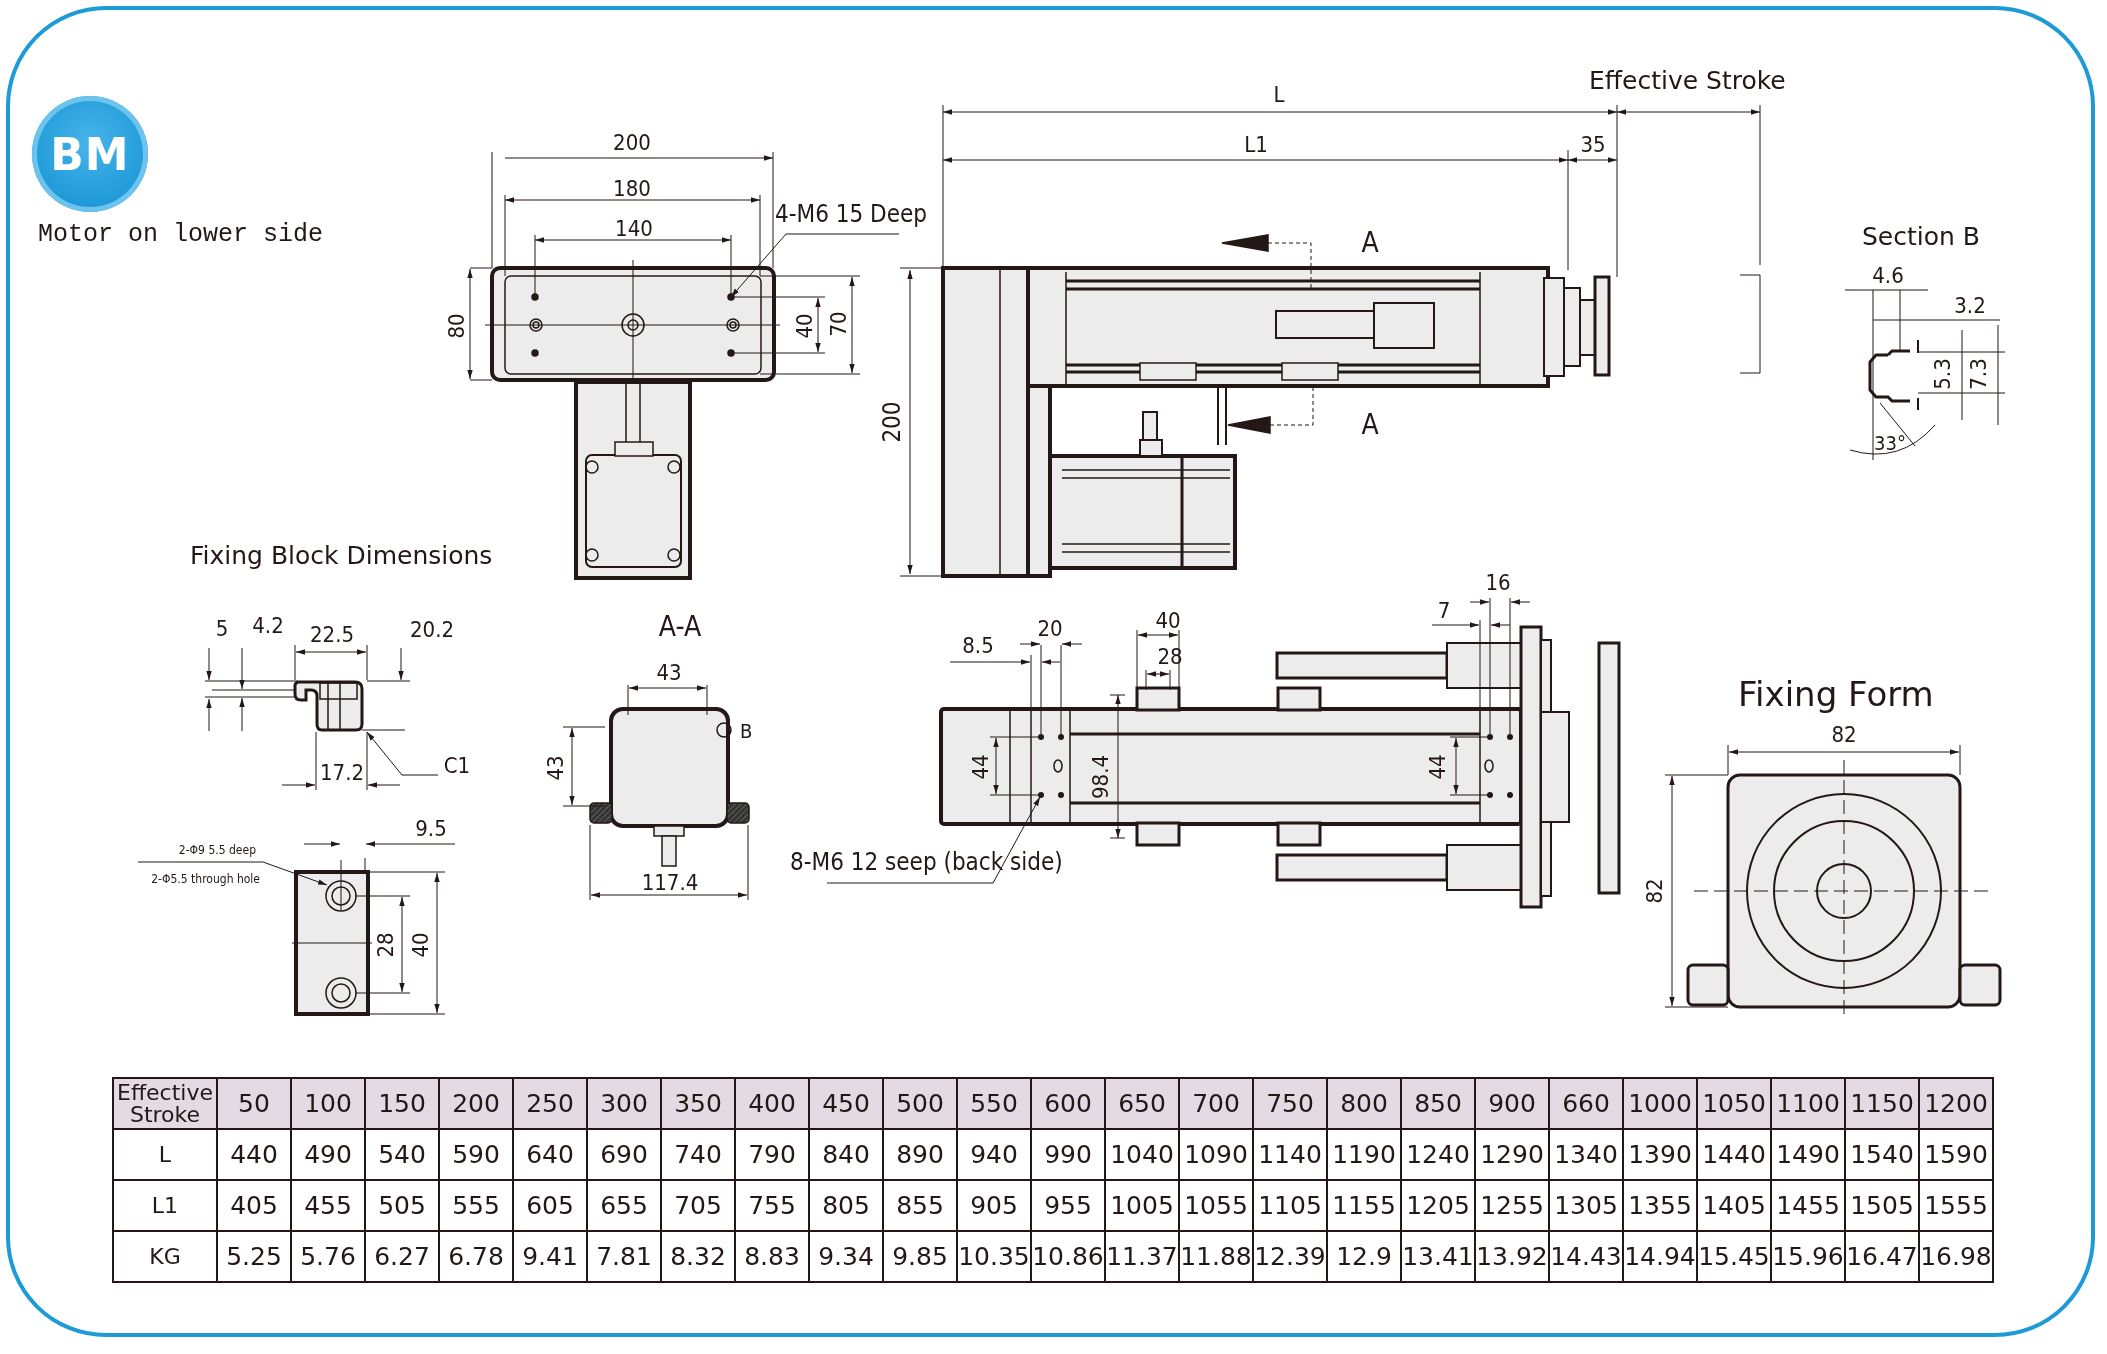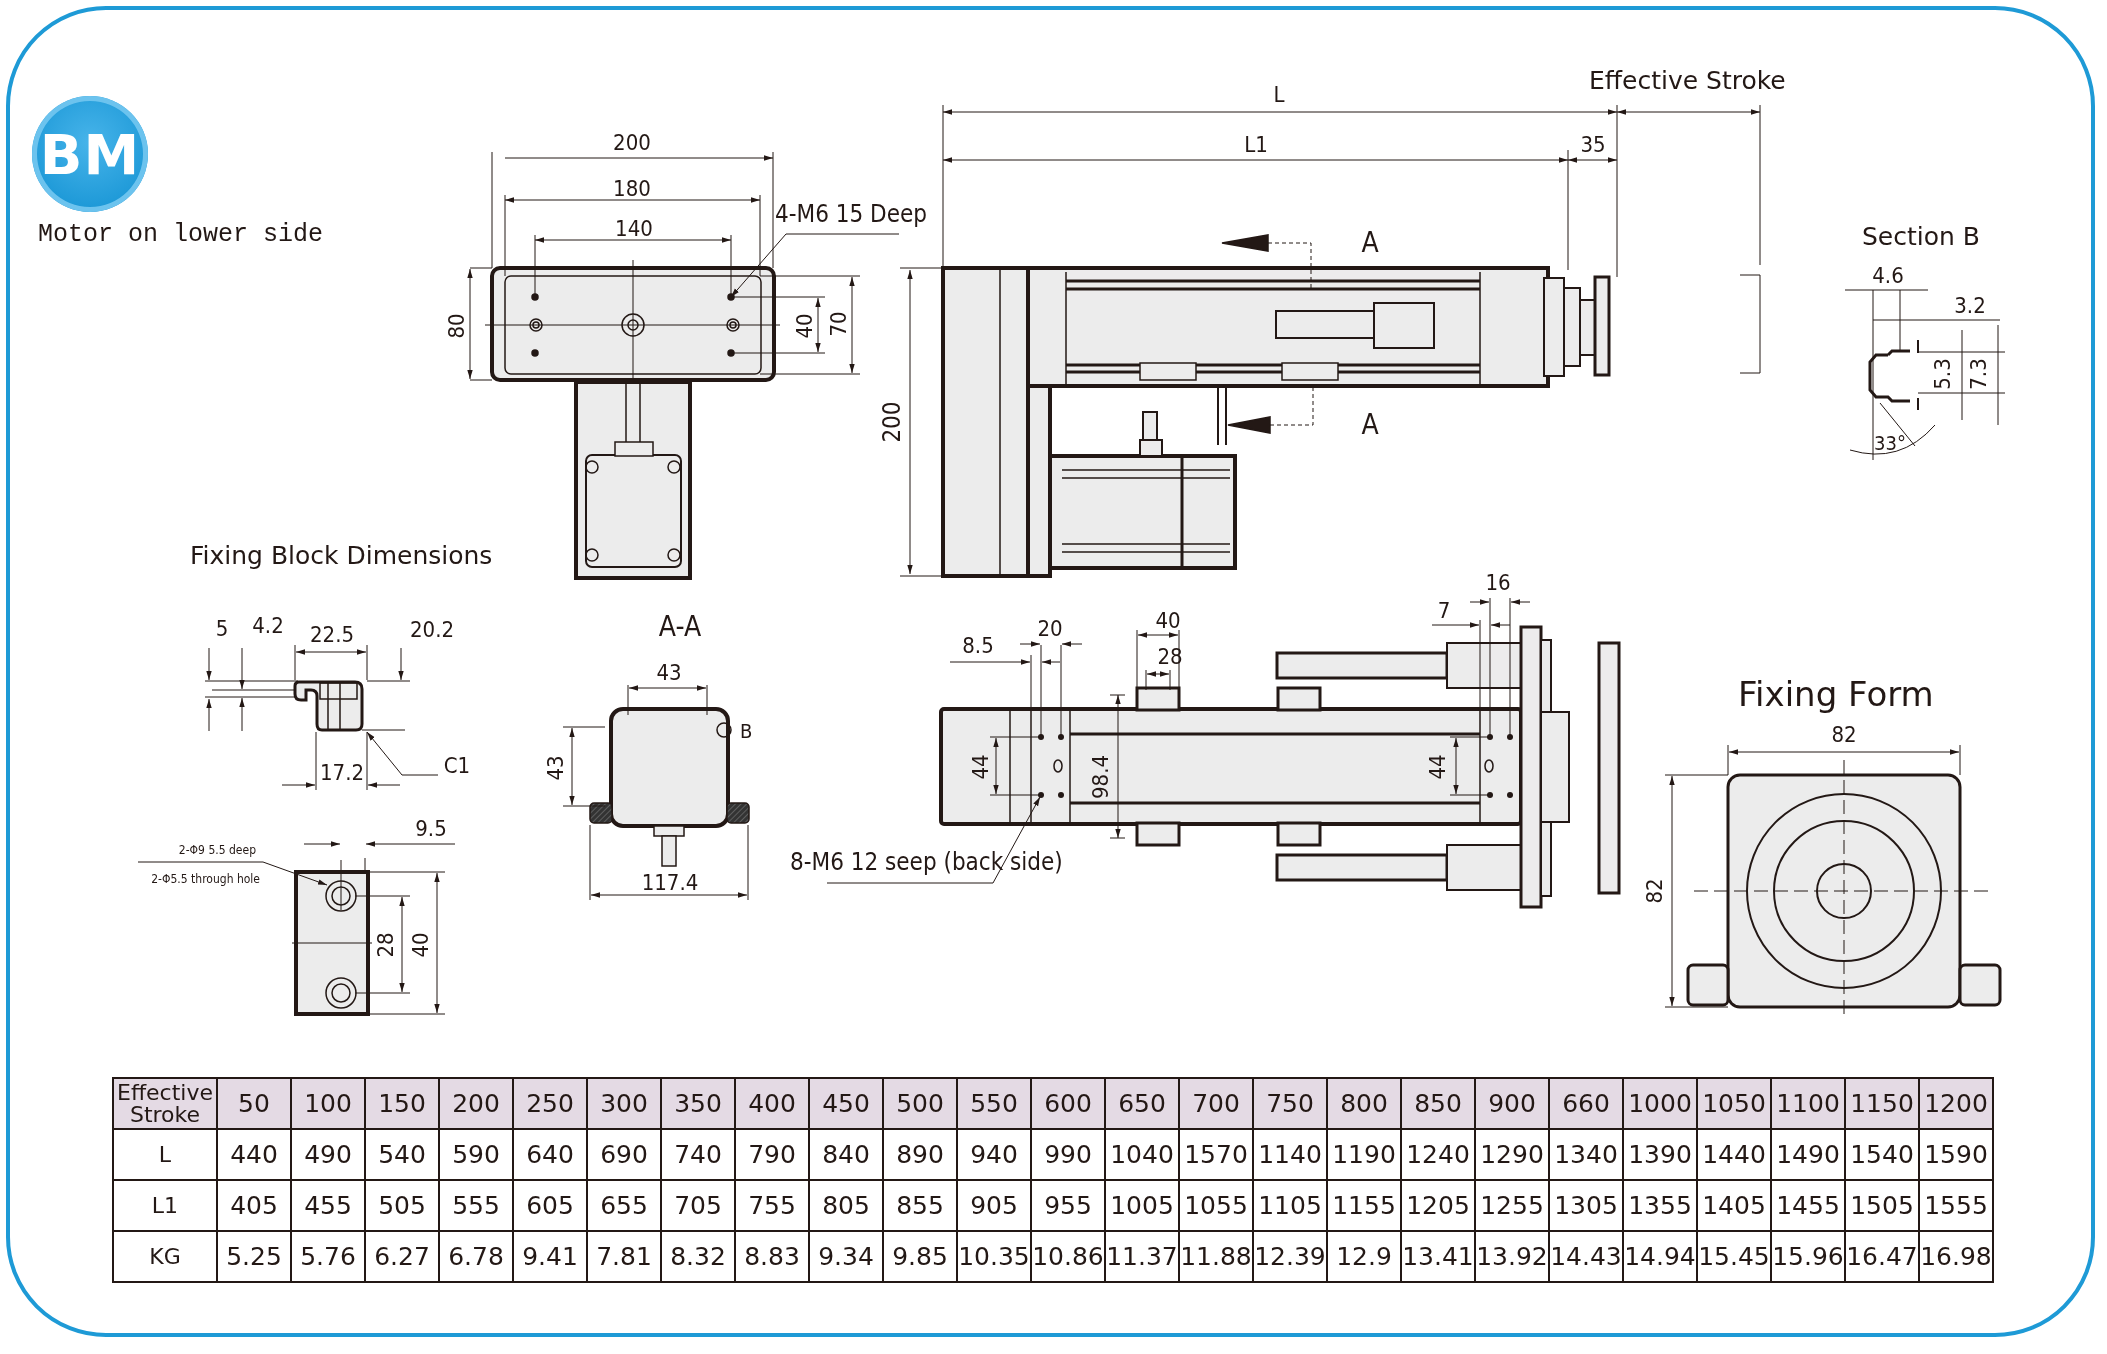--- a/index.html
+++ b/index.html
@@ -1,21 +1,21 @@
 <!DOCTYPE html>
 <html><head>
 <meta charset="utf-8">
 <style>
   html,body{margin:0;padding:0;background:#fff;}
   body{width:2107px;height:1354px;position:relative;overflow:hidden;font-family:"DejaVu Sans",sans-serif;color:#231815;}
   .frame{position:absolute;left:6px;top:6px;width:2089px;height:1331px;border:4px solid #1e9ad6;border-radius:100px;box-sizing:border-box;}
   .logo{position:absolute;left:32px;top:96px;width:116px;height:116px;border-radius:50%;
         background:radial-gradient(circle at 50% 40%,#47b4ea 0%,#1f9ad8 70%,#1a86c4 100%);
         box-shadow:0 0 0 5px #6cc3ee inset;display:flex;align-items:center;justify-content:center;}
-  .logo span{color:#fff;font-weight:bold;font-size:56px;font-family:"DejaVu Sans",sans-serif;letter-spacing:1px;}
+  .logo span{color:#fff;font-weight:bold;font-size:44px;font-family:"DejaVu Sans",sans-serif;letter-spacing:1px;}
   .lbl{position:absolute;font-family:"DejaVu Sans",sans-serif;font-size:25px;color:#231815;white-space:nowrap;}
   svg.drawing{position:absolute;left:0;top:0;}
   svg text{font-family:"DejaVu Sans Condensed","DejaVu Sans",sans-serif;fill:#231815;}
   .tbl{position:absolute;left:112px;top:1077px;border-collapse:collapse;font-family:"DejaVu Sans",sans-serif;}
   .tbl td{border:2px solid #231815;height:49px;text-align:center;font-size:25px;padding:0;color:#231815;}
   .tbl tr.hdr td{background:#e4dae4;}
   .tbl td.rowlbl{width:102px;font-size:22px;line-height:22px;}
   .tbl td.c{width:72px;}
 </style>
 </head>
@@ -394,21 +394,21 @@
         <td class="c">590</td>
         <td class="c">640</td>
         <td class="c">690</td>
         <td class="c">740</td>
         <td class="c">790</td>
         <td class="c">840</td>
         <td class="c">890</td>
         <td class="c">940</td>
         <td class="c">990</td>
         <td class="c">1040</td>
-        <td class="c">1570</td>
+        <td class="c">1090</td>
         <td class="c">1140</td>
         <td class="c">1190</td>
         <td class="c">1240</td>
         <td class="c">1290</td>
         <td class="c">1340</td>
         <td class="c">1390</td>
         <td class="c">1440</td>
         <td class="c">1490</td>
         <td class="c">1540</td>
         <td class="c">1590</td>

